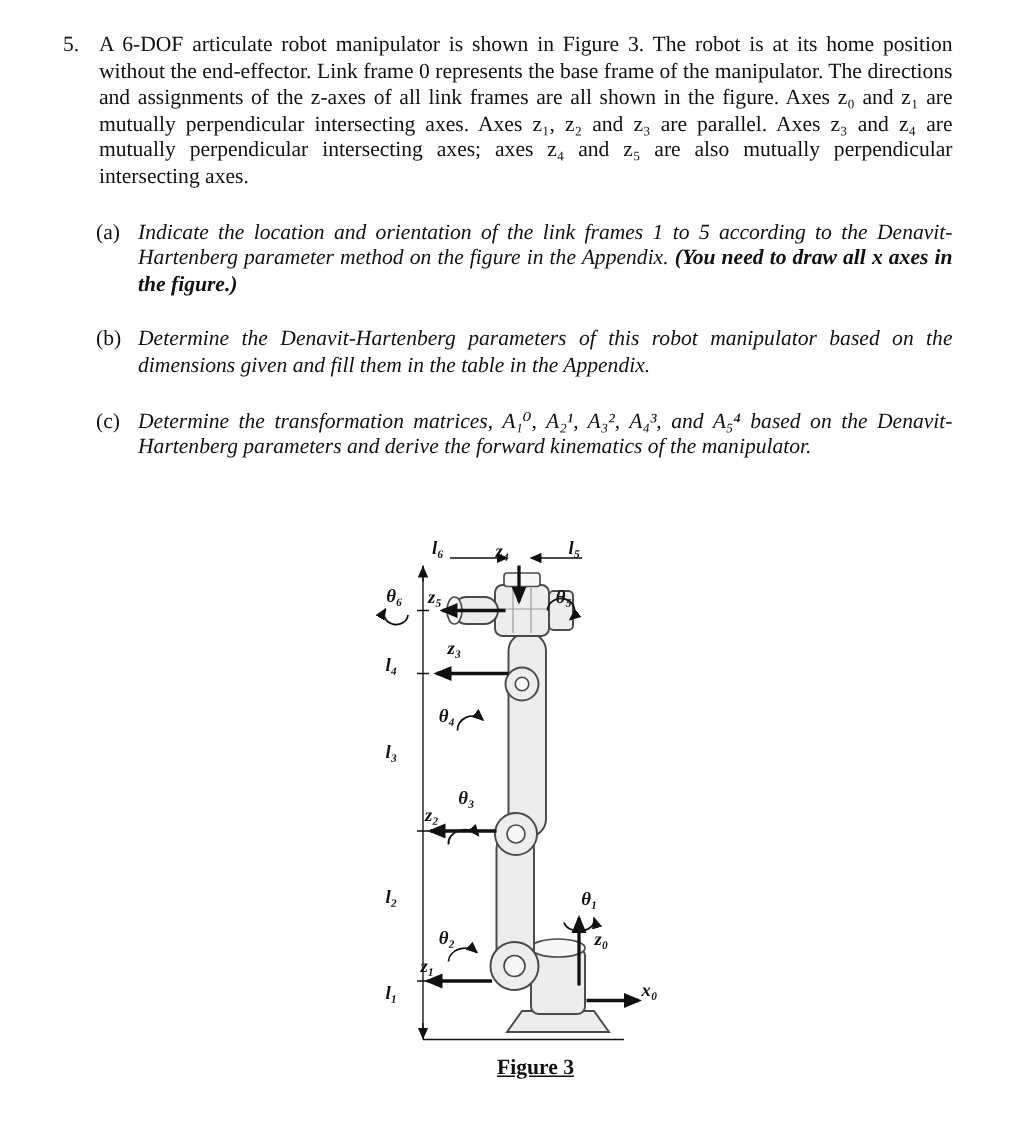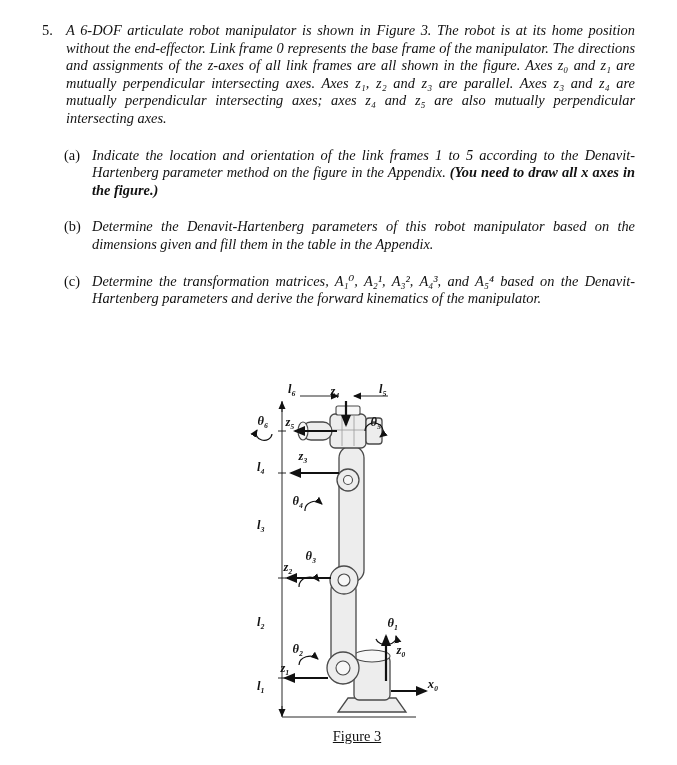--- a/index.html
+++ b/index.html
@@ -8,35 +8,35 @@
     font-family:"Liberation Serif","DejaVu Serif",serif; color:#111;
   }
   .page {
     position:relative; width:677px; height:765px;
     padding:22px 42px 0 42px; box-sizing:border-box;
   }
   .problem {
     display:flex; font-size:14.4px; line-height:17.6px; text-align:justify;
   }
   .pnum { flex:0 0 16px; margin-right:8px; }
-  .ptext { flex:1;font-style:italic; }
+  .ptext { flex:1; }
   .part {
     display:flex; margin:19px 0 0 22px;
     font-size:14.4px; line-height:17.6px; text-align:justify;
   }
   .plabel { flex:0 0 20px; margin-right:8px; }
   .parttext { flex:1;font-style:italic; }
   .bold { font-weight:bold; }
-  .figure-wrap { position:relative; height:348px; margin-top:68px; }
+  .figure-wrap { position:relative; height:348px; margin-top:44px; }
   .figure-wrap svg { position:absolute; left:200px; top:4px; }
   .caption {
     width:230px; margin-left:200px; text-align:center;
     font-size:14.4px; margin-top:4px;
   }
-  .caption span { text-decoration:underline; }
+  .caption span { text-decoration:underline;font-weight:bold; }
 
   
   .part-shape { fill:#ededed; stroke:#4a4a4a; stroke-width:1.3; }
   .part-light { fill:#f7f7f7; stroke:#4a4a4a; stroke-width:1.1; }
   .detail { stroke:#9a9a9a; stroke-width:0.8; fill:none; }
   .dim { stroke:#111; stroke-width:0.9; fill:none; }
   .axis { stroke:#111; stroke-width:2.2; fill:none; }
   .rot { stroke:#111; stroke-width:1.2; fill:none; }
   .fig-label {
     font-family:"Liberation Serif","DejaVu Serif",serif;

